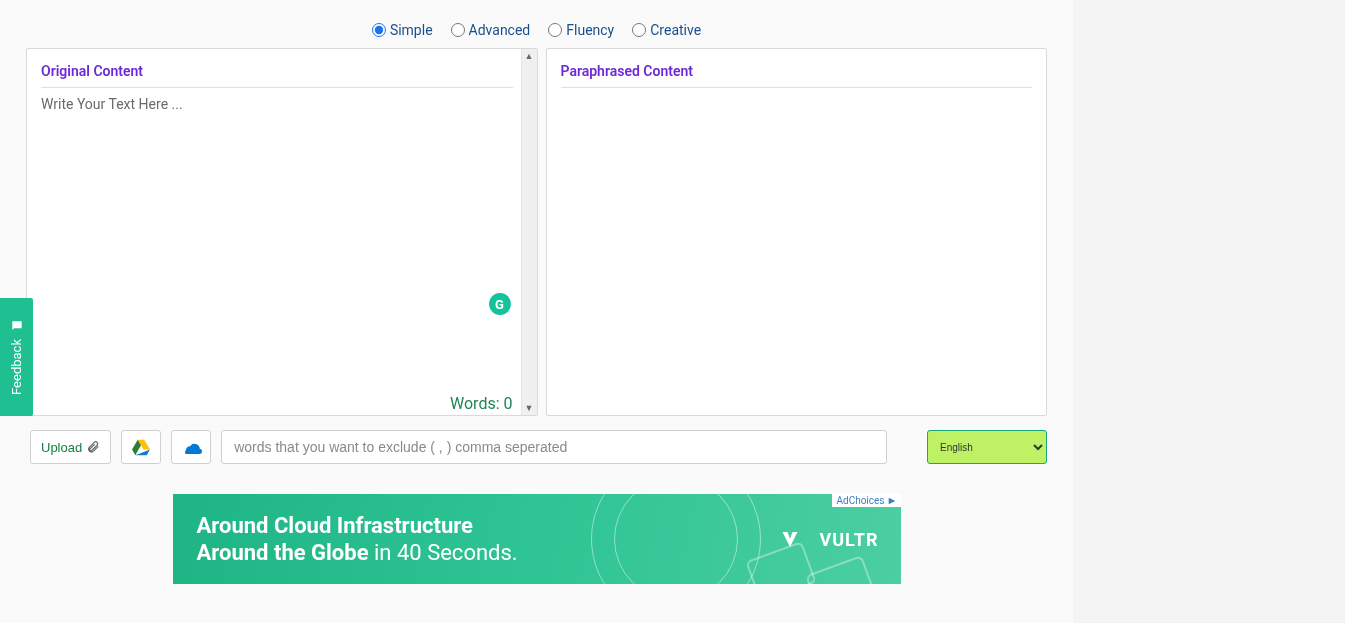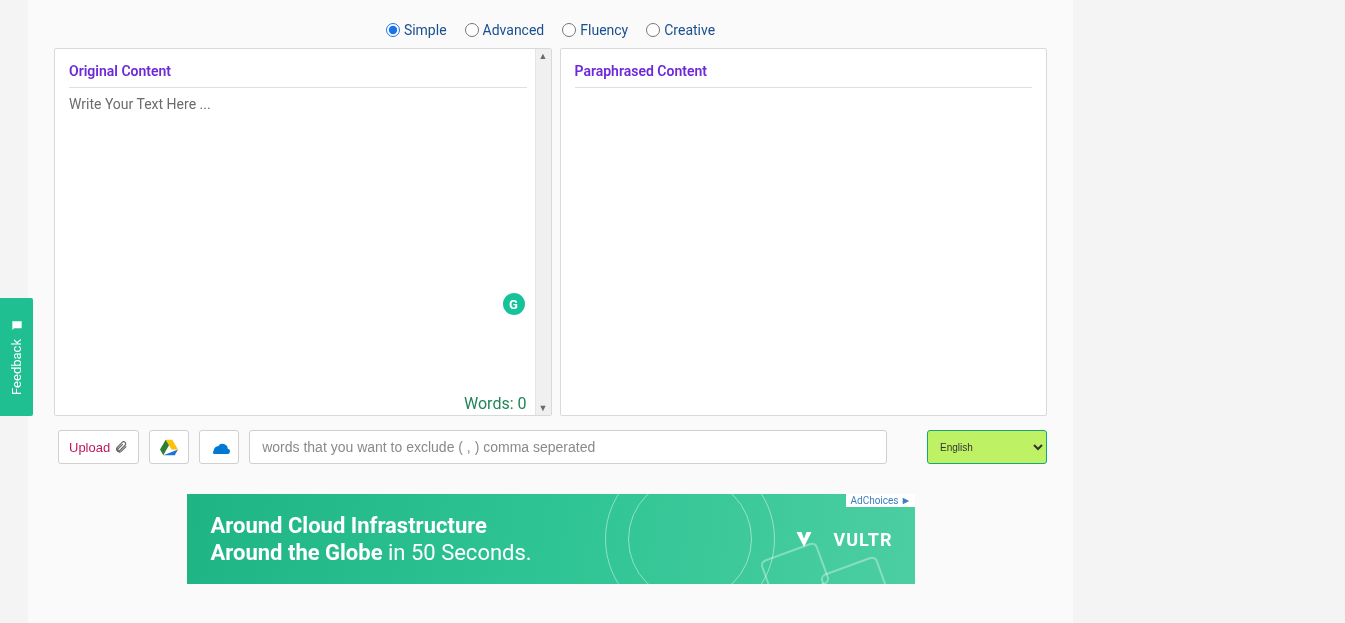--- a/index.html
+++ b/index.html
@@ -9,21 +9,20 @@
     width: 1345px;
     height: 623px;
     overflow: hidden;
     position: relative;
   }
   .page-wrap {
     width: 1073px;
     height: 623px;
     display: flex;
     justify-content: center;
-    padding-left: 28px;
   }
   .card {
     width: 1150px;
     background: #fafafa;
     margin-top: 0;
     padding-bottom: 20px;
     position: relative;
   }
   .modes {
     display: flex;
@@ -134,21 +133,21 @@
     align-items: center;
     gap: 10px;
     padding: 14px 26px 0 30px;
   }
   .upload-btn {
     border: 1px solid #d0d0d0;
     background: #fff;
     border-radius: 3px;
     padding: 7px 10px;
     font-size: 13px;
-    color: #be185d;
+    color: #15803d;
     display: flex;
     align-items: center;
     gap: 4px;
     cursor: pointer;
     height: 34px;
   }
   .icon-btn {
     border: 1px solid #d0d0d0;
     background: #fff;
     border-radius: 3px;
@@ -331,21 +330,21 @@
       <div style="flex:0 0 20px"></div>
       <select class="lang-select">
         <option>English</option>
       </select>
     </div>
 
     <div class="ad">
       <div>
         <div class="headline">Around Cloud Infrastructure</div>
         <div class="headline">
-          <span>Around the Globe</span><span class="sub"> in 50 Seconds.</span>
+          <span>Around the Globe</span><span class="sub"> in 40 Seconds.</span>
         </div>
       </div>
       <div class="globe"></div>
       <div class="chip c1"></div>
       <div class="chip c2"></div>
       <div class="vultr">
         <svg width="20" height="20" viewBox="0 0 24 24" fill="#fff">
             <path d="M3 3l9 18 9-18-6 0-3 8-3-8z"></path>
           </svg>
         <span>VULTR</span>

